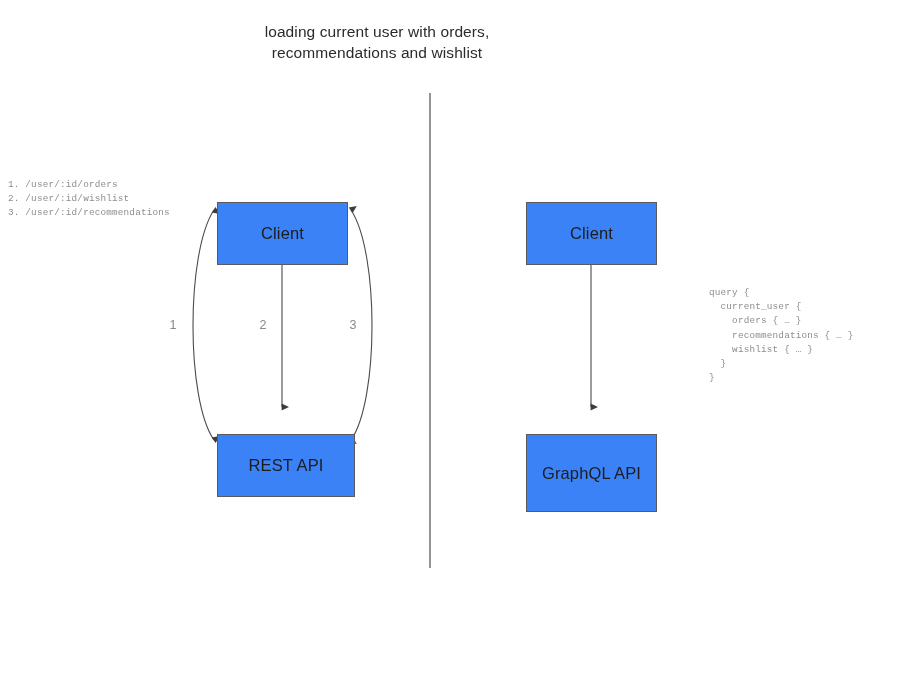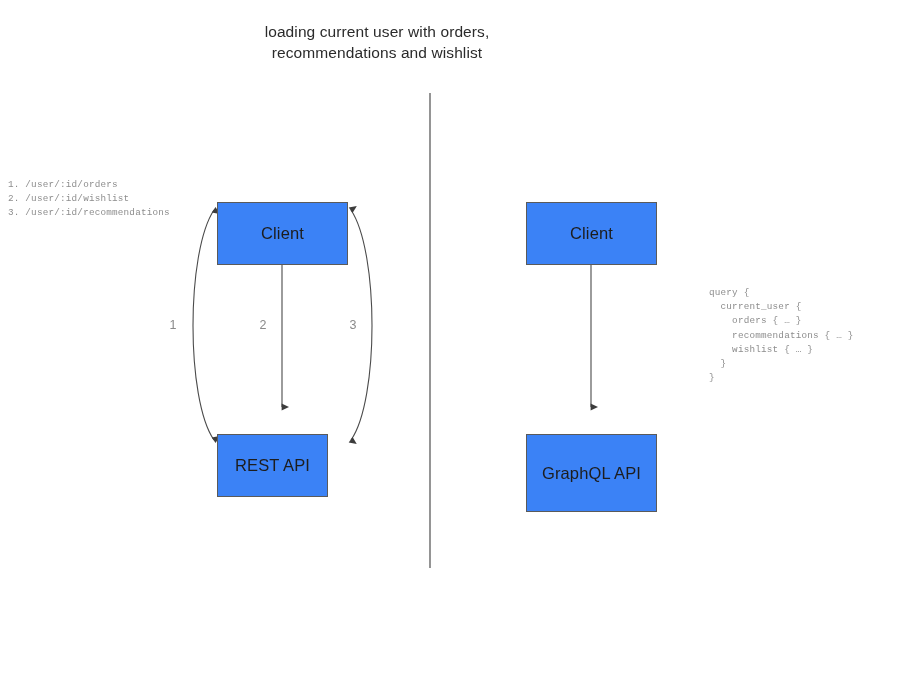--- a/index.html
+++ b/index.html
@@ -45,21 +45,21 @@
     justify-content: center;
     margin-top: 24px;
   }
   .node-label {
     font-family: "Liberation Sans", sans-serif;
     font-size: 16.5px;
     color: #1d1d1d;
     letter-spacing: 0.15px;
   }
   #client-rest-box  { left: 217px; top: 178px; width: 131px; height: 63px; }
-  #rest-api-box     { left: 217px; top: 410px; width: 111px; height: 63px; }
+  #rest-api-box     { left: 217px; top: 410px; width: 138px; height: 63px; }
   #client-gql-box   { left: 526px; top: 178px; width: 131px; height: 63px; }
   #graphql-api-box  { left: 526px; top: 410px; width: 131px; height: 78px; }
 
   .mono-block {
     position: absolute;
     font-family: "Liberation Mono", "DejaVu Sans Mono", monospace;
     font-size: 9.3px;
     line-height: 14.2px;
     color: #8d8d8d;
     white-space: pre;

